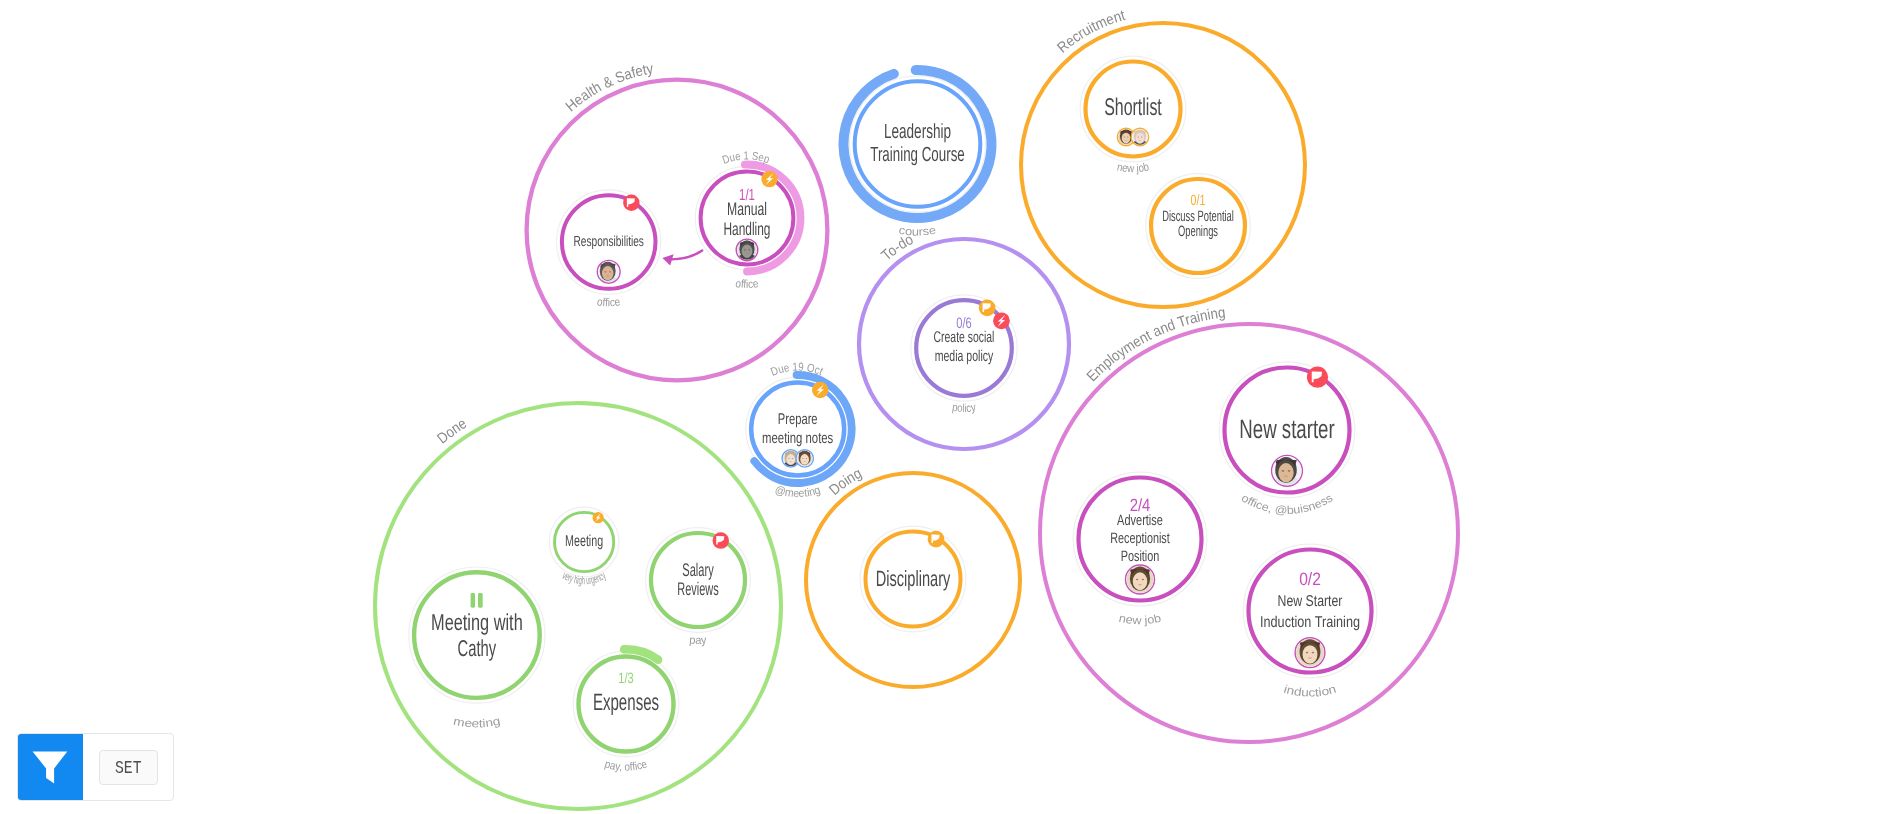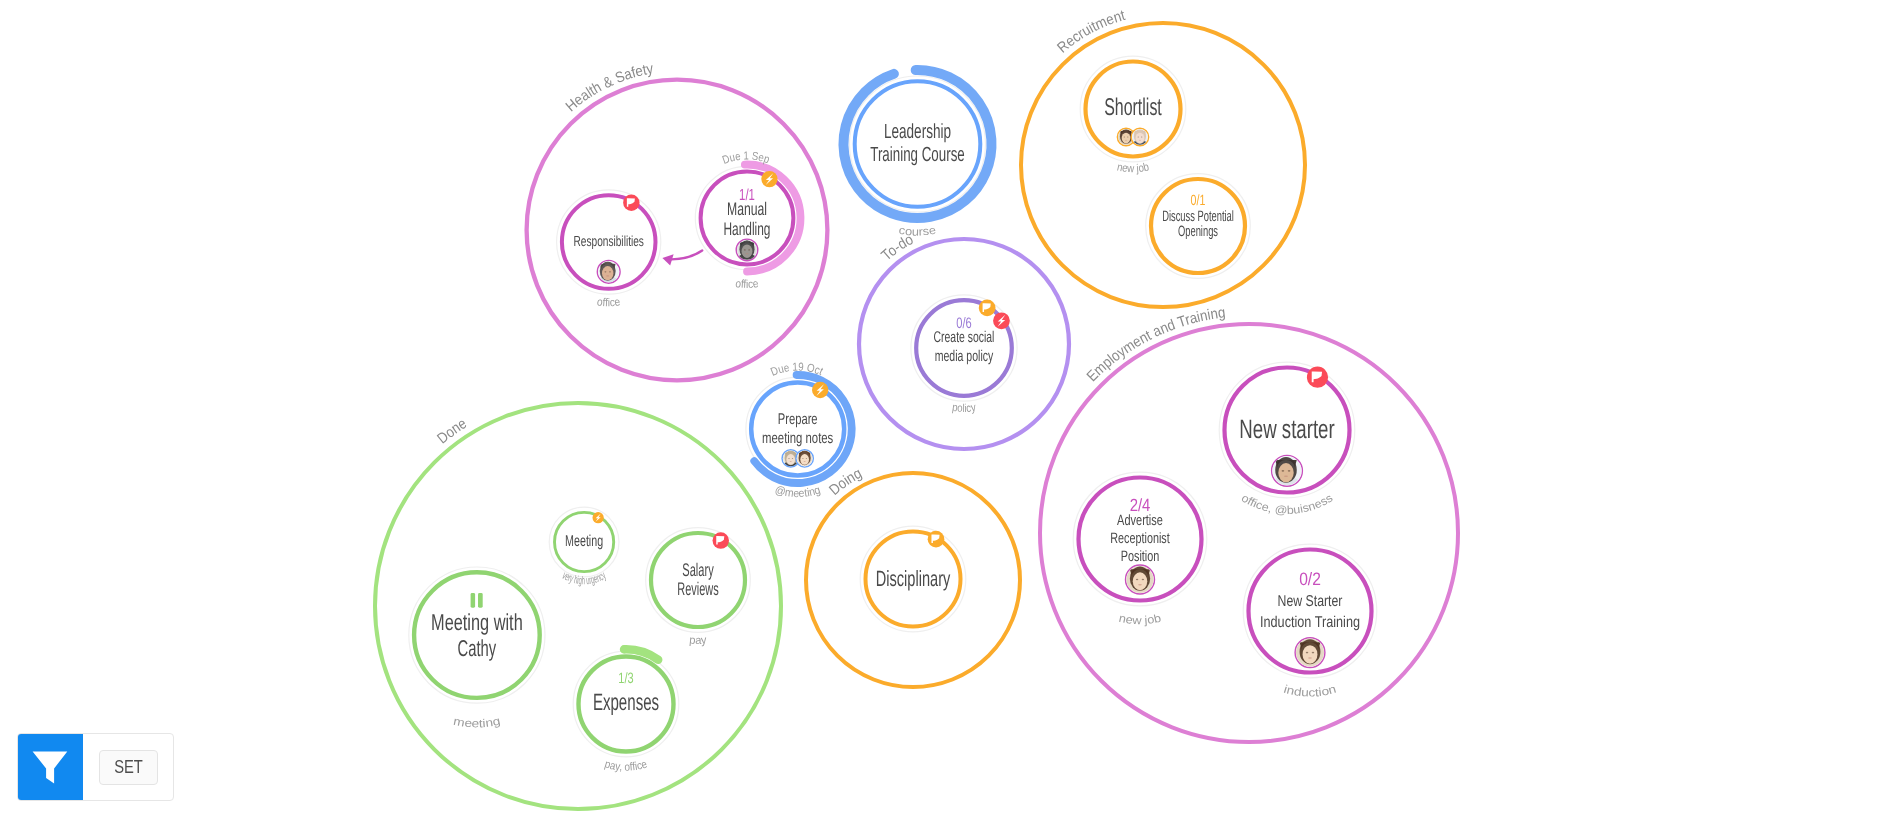--- a/index.html
+++ b/index.html
@@ -9,21 +9,21 @@
   svg#board{position:absolute;left:0;top:0;width:1895px;height:814px;display:block;-webkit-font-smoothing:antialiased;text-rendering:geometricPrecision;}
   .arc-label{fill:#8a8a8a;font-size:15px;font-family:"Liberation Sans",sans-serif;}
   .tag-label{fill:#9d9d9d;font-size:11.5px;font-family:"Liberation Sans",sans-serif;}
   .due-label{fill:#9d9d9d;font-size:11.5px;font-family:"Liberation Sans",sans-serif;}
   .task-title{fill:#4a4a4a;font-family:"Liberation Sans",sans-serif;text-anchor:middle;}
   .task-count{font-family:"Liberation Sans",sans-serif;text-anchor:middle;}
   .filterbar{position:absolute;left:16.5px;top:733px;width:157.5px;height:68px;border:1px solid #e6e6e6;border-radius:4px;background:#fff;box-sizing:border-box;overflow:hidden;}
   .filtericon{position:absolute;left:0;top:0;width:65.7px;height:66px;background:#1189f0;display:flex;align-items:center;justify-content:center;}
   .funnelsvg{display:block;margin-top:2px;}
   .setwrap{position:absolute;left:81.9px;top:16.4px;}
-  .setbtn{width:58.4px;height:34.4px;border:1px solid #e4e4e4;border-radius:4px;background:#fafafa;color:#4d4d4d;font-size:18px;display:flex;align-items:center;justify-content:center;font-family:Liberation Sans, sans-serif;box-sizing:border-box;}
+  .setbtn{width:58.4px;height:34.4px;border:1px solid #e4e4e4;border-radius:4px;background:#fafafa;color:#4d4d4d;font-size:18px;display:flex;align-items:center;justify-content:center;font-family:Liberation Mono, monospace;box-sizing:border-box;}
   .setbtn span{display:block;transform:scaleX(0.82);}
 </style>
 </head>
 <body>
 
 <div id="stage">
   <svg id="board" viewBox="0 0 1895 814">
       <defs>
         <filter id="avblur" x="-20%" y="-20%" width="140%" height="140%">
           <feGaussianBlur stdDeviation="0.65"></feGaussianBlur>

